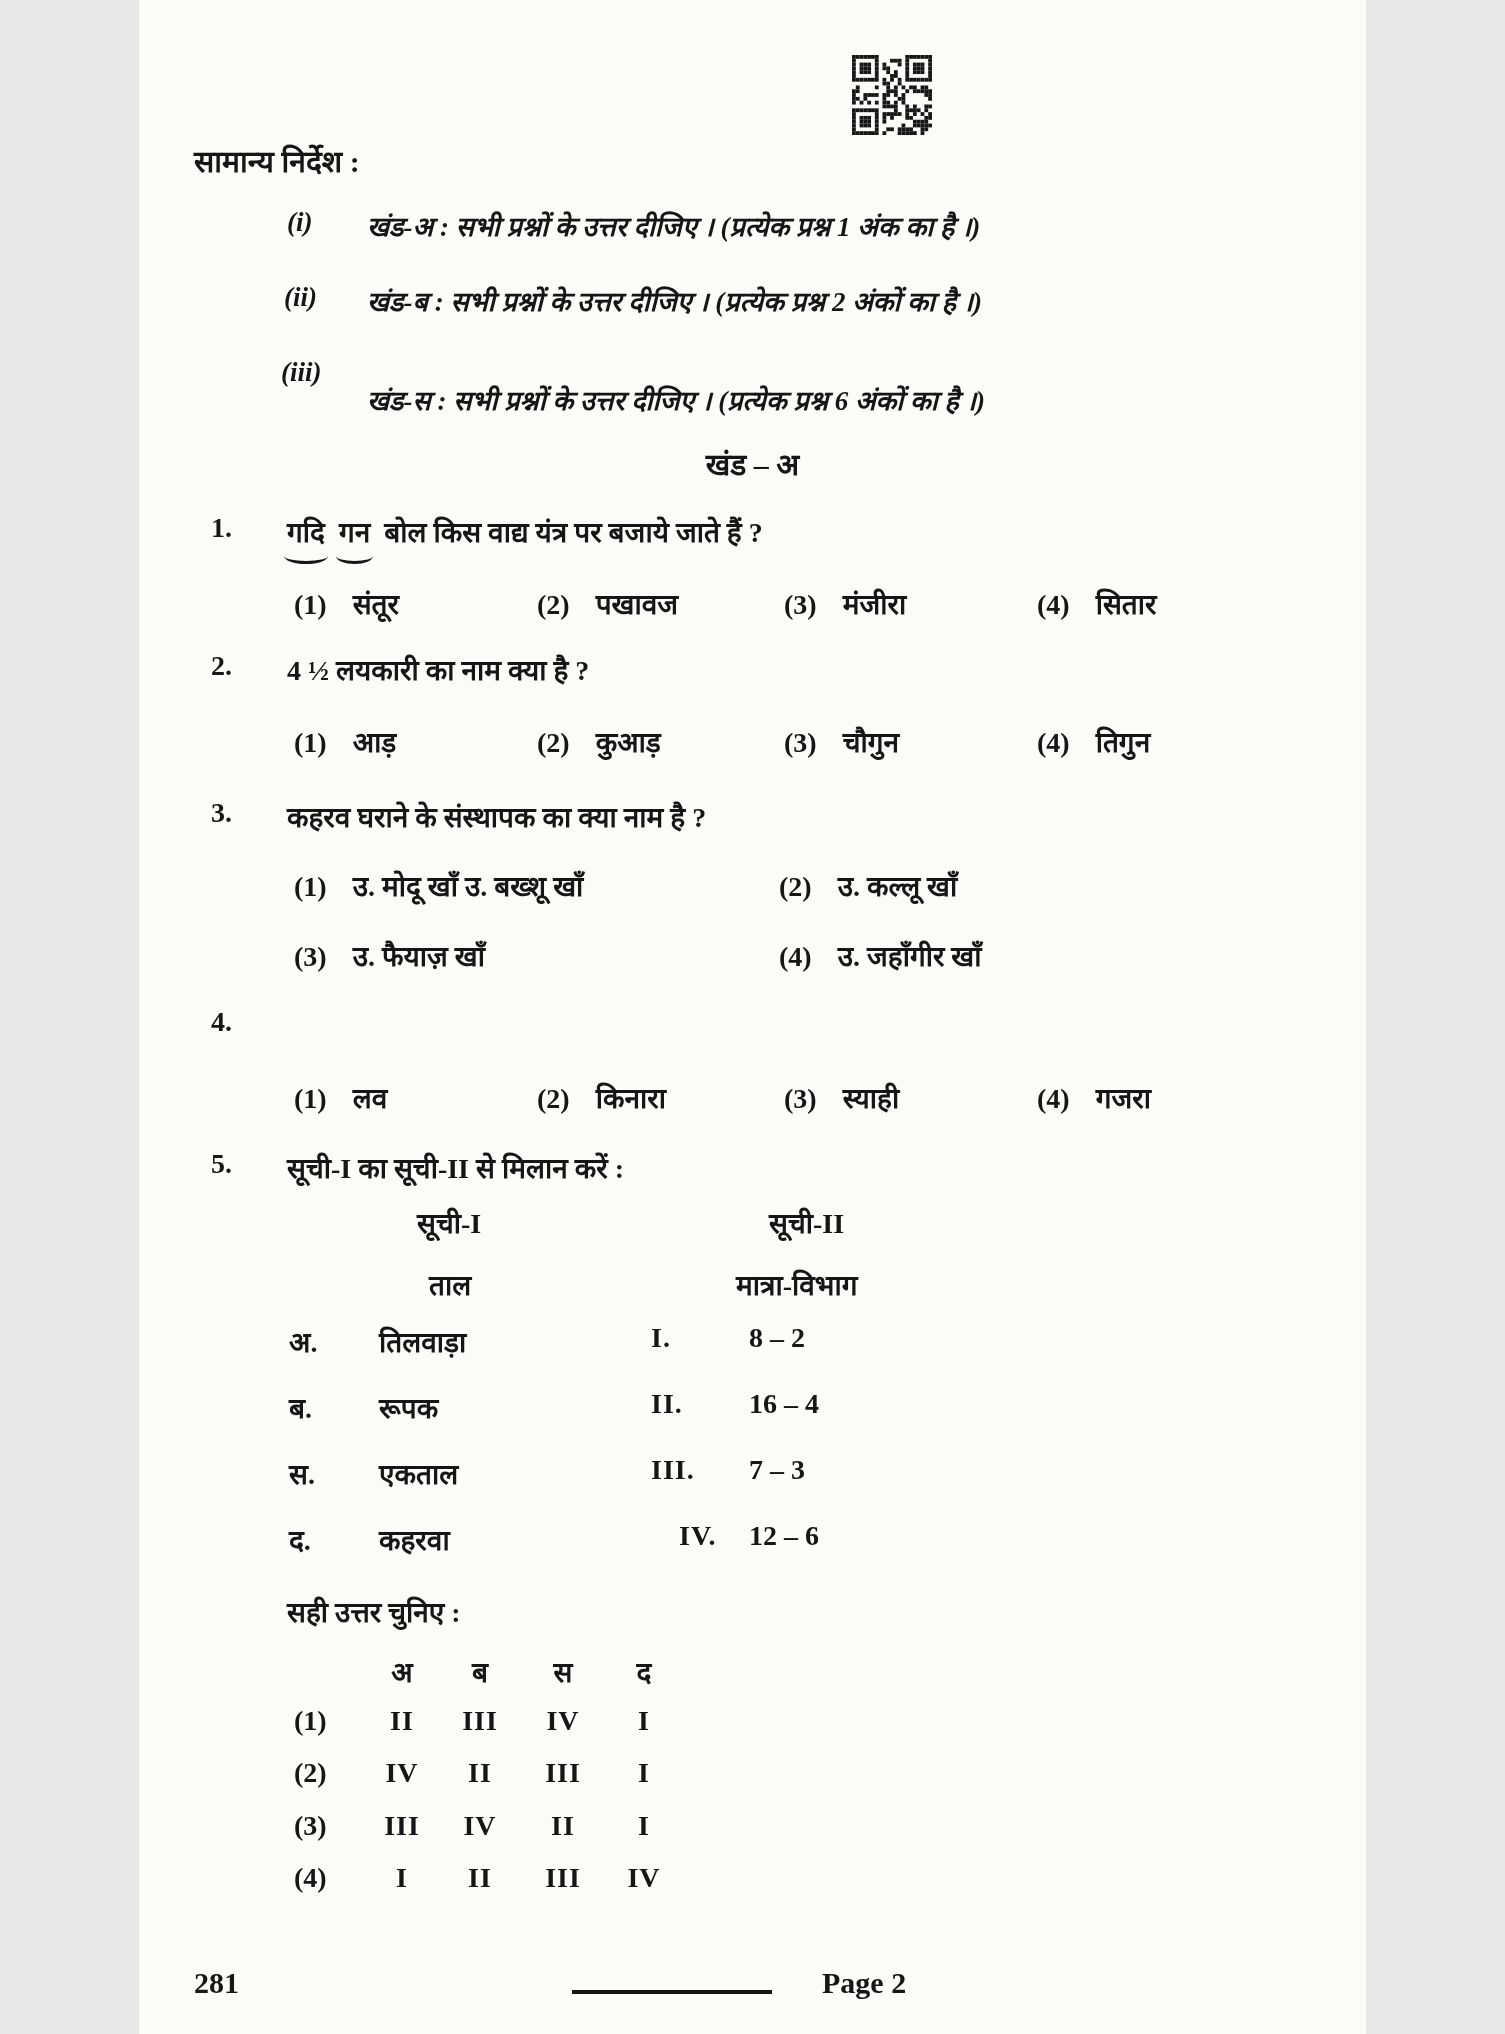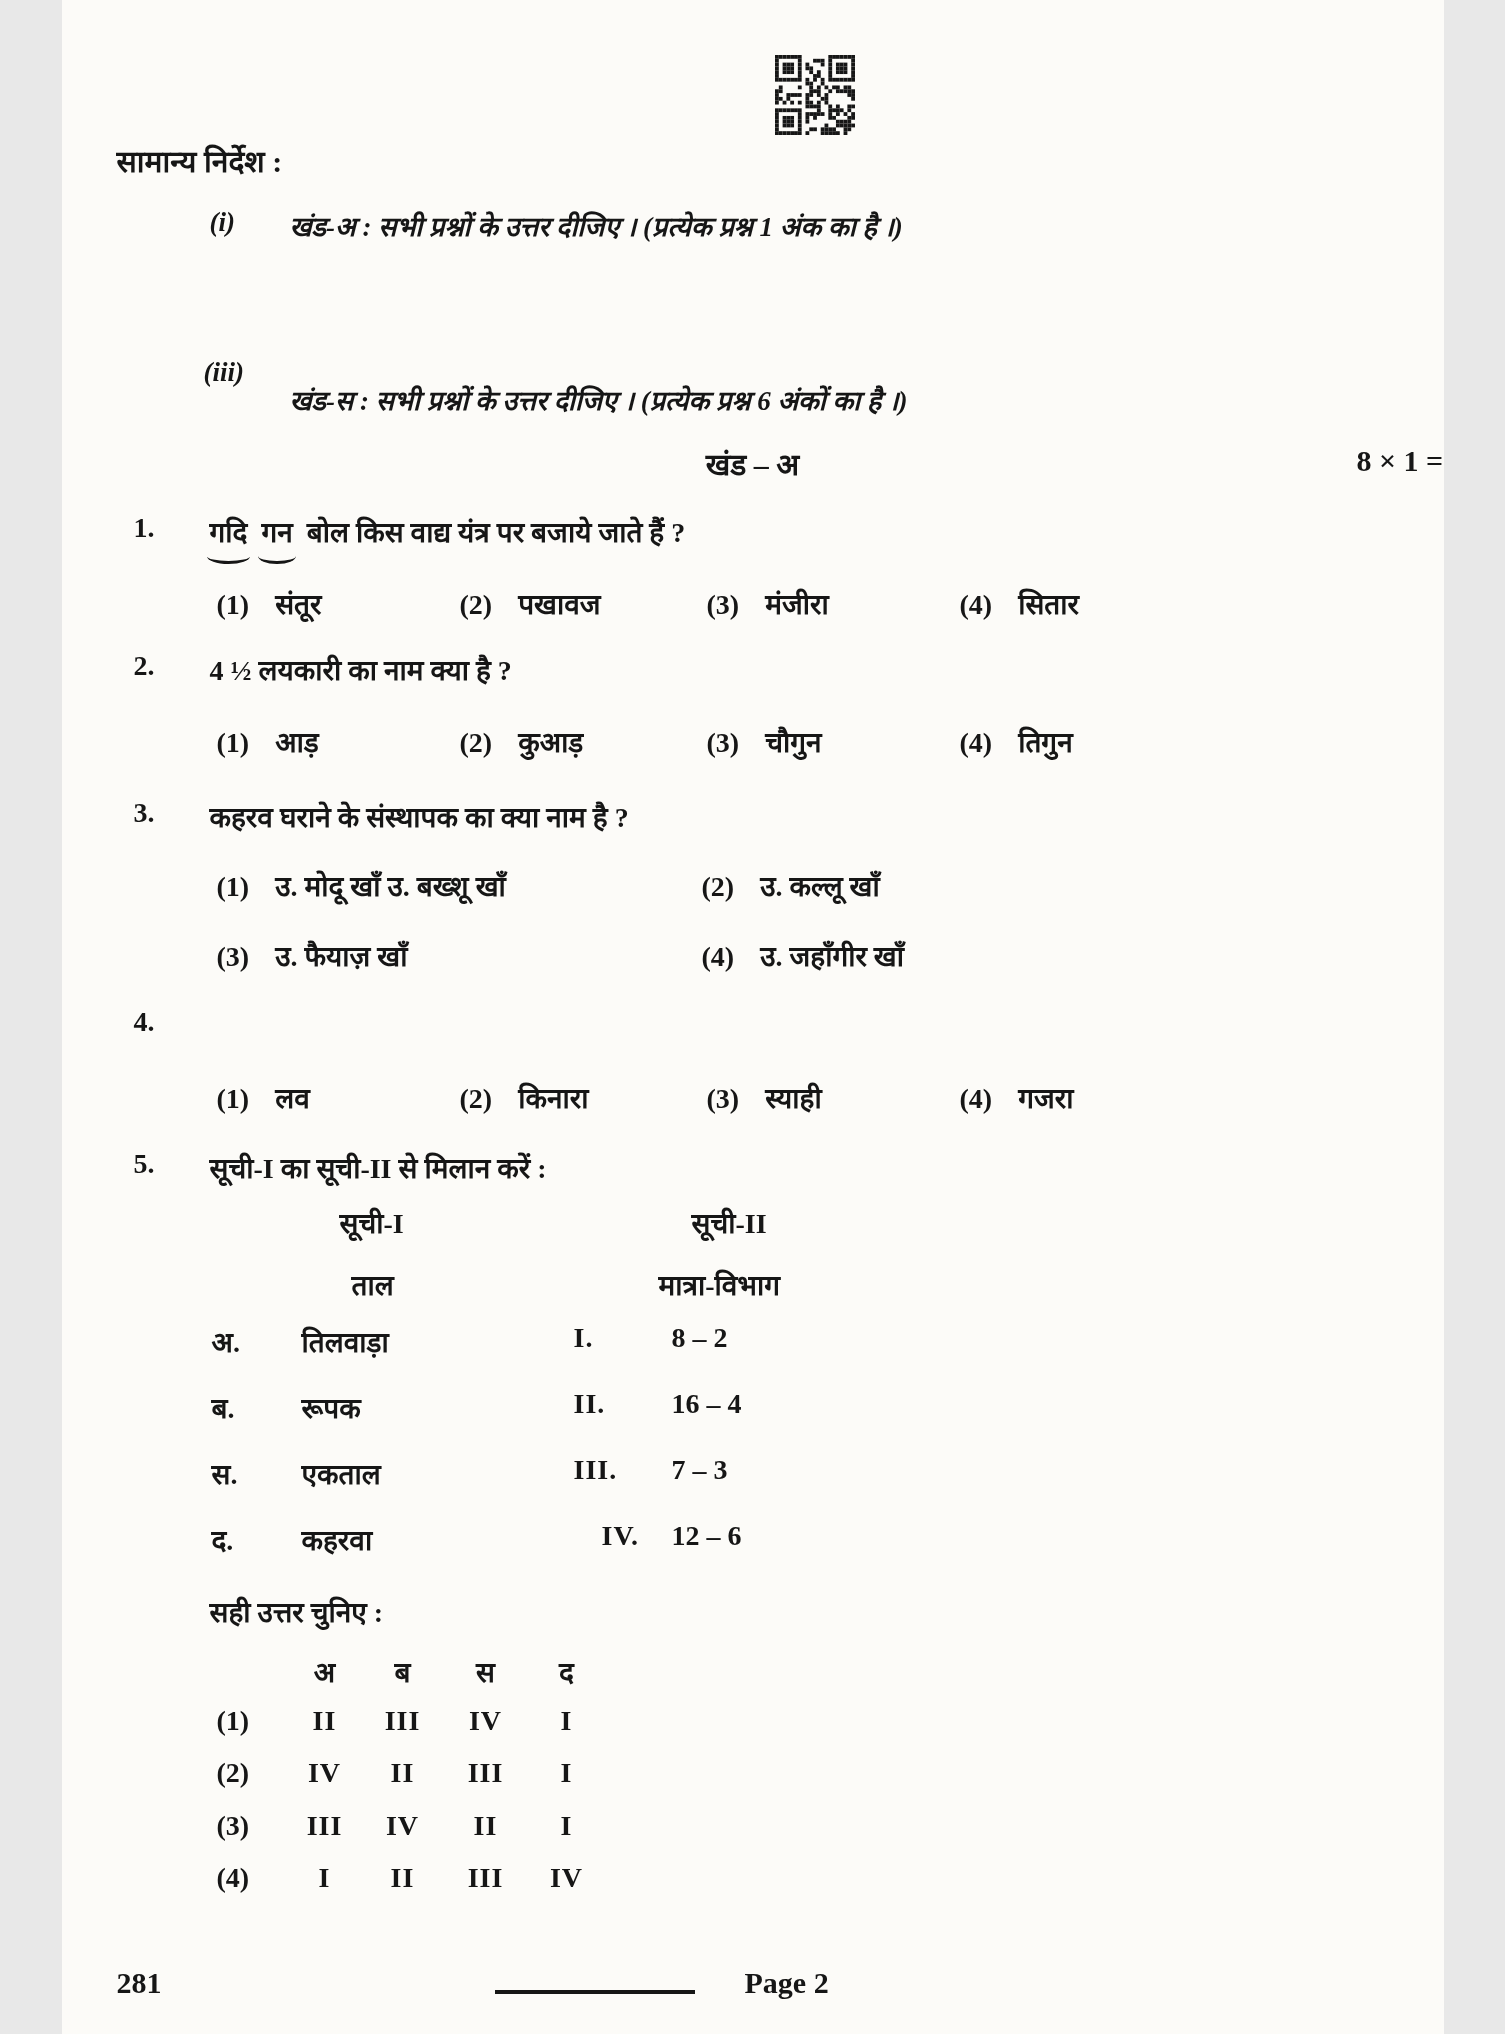--- a/index.html
+++ b/index.html
@@ -1,18 +1,18 @@
 <!DOCTYPE html>
 <html lang="hi"><head>
 <meta charset="utf-8">
 <style>
   html,body{margin:0;padding:0;background:#e8e8e8;}
   .page{
     position:relative;
-    width:1382px;height:2034px;
+    width:1227px;height:2034px;
     margin:0 auto;
     background:#fcfbf8;
     color:#161616;
     font-family:"Liberation Serif","DejaVu Serif",serif;
     overflow:hidden;
   }
   .row{position:absolute;left:0;top:0;width:100%;height:40px;}
   .abs{position:absolute;white-space:nowrap;}
   .txt{font-size:28px;font-weight:700;}
   .num{font-size:28px;font-weight:700;}
@@ -256,20 +256,24 @@
       <rect x="16" y="20" width="1" height="1" fill="#161616"></rect>
       <rect x="18" y="20" width="1" height="1" fill="#161616"></rect>
     </svg>
 
   <div class="abs title" style="left:55px;top:140px;">सामान्य निर्देश :</div>
 
   <div class="row" style="top:207px;">
     <span class="abs inst" style="left:148px;">(i)</span>
     <span class="abs inst" style="left:228px;">खंड-अ : सभी प्रश्नों के उत्तर दीजिए । (प्रत्येक प्रश्न 1 अंक का है ।)</span>
   </div>
+  <div class="row" style="top:282px;">
+    <span class="abs inst" style="left:145px;">(ii)</span>
+    <span class="abs inst" style="left:228px;">खंड-ब : सभी प्रश्नों के उत्तर दीजिए । (प्रत्येक प्रश्न 2 अंकों का है ।)</span>
+  </div>
   <div class="row" style="top:357px;">
     <span class="abs inst" style="left:142px;">(iii)</span>
     <span class="abs inst" style="left:228px;margin-top:24px;">खंड-स : सभी प्रश्नों के उत्तर दीजिए । (प्रत्येक प्रश्न 6 अंकों का है ।)</span>
   </div>
 
   <div class="abs title" style="left:0;top:443px;width:100%;text-align:center;">खंड – अ</div>
   <div class="abs title" style="left:1295px;top:444px;">8 × 1 = 8</div>
 
   <div class="row" style="top:512px;">
     <span class="abs num" style="left:72px;">1.</span>

